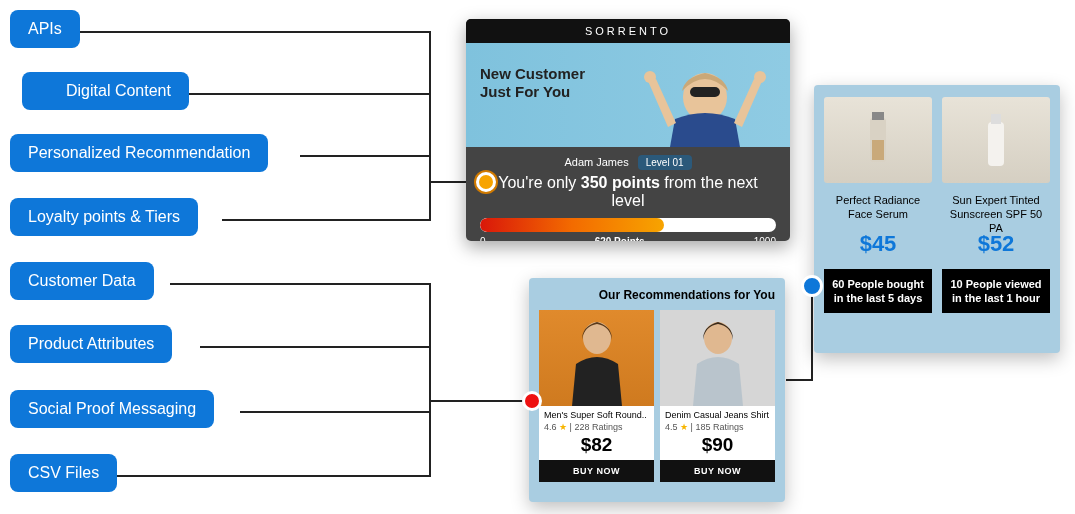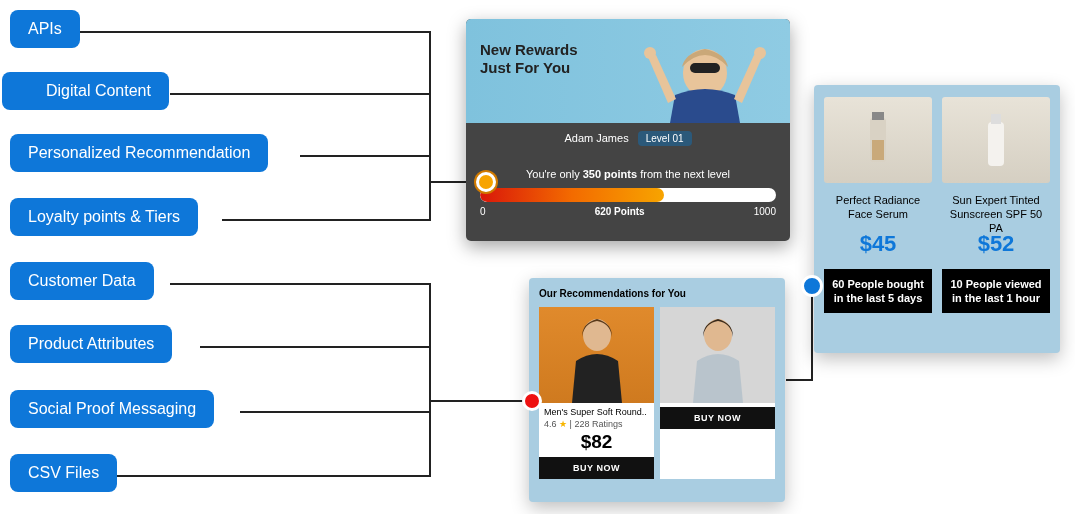--- a/index.html
+++ b/index.html
@@ -10,21 +10,21 @@
   .rewards-hero{height:104px;background:linear-gradient(90deg,#7fc2dd,#8fcbe3);position:relative;padding:22px 14px;color:#222}
   .rewards-hero .title{font-weight:800;font-size:15px;line-height:18px}
   .rewards-hero .man{position:absolute;right:10px;top:6px;width:150px;height:98px}
   .rewards-body{padding:8px 14px;color:#fff;text-align:center;font-size:11px}
   .level-badge{display:inline-block;background:#2b597a;color:#fff;font-size:10px;padding:2px 8px;border-radius:4px;margin-left:6px}
   .progress-wrap{margin-top:8px;height:14px;background:#fff;border-radius:8px;position:relative;overflow:hidden}
   .progress-fill{height:100%;width:62%;background:linear-gradient(90deg,#d9170a,#f36b00,#f7a400);border-radius:8px}
   .progress-labels{display:flex;justify-content:space-between;font-size:10px;margin-top:4px;color:#fff}
   .orange-dot{position:absolute;left:476px;top:172px;width:20px;height:20px;background:#f7a400;border:3px solid #fff;border-radius:50%;box-shadow:0 0 0 2px #d07a00}
   .recs-card{position:absolute;left:529px;top:278px;width:256px;height:224px;background:#a9cde1;border-radius:4px;padding:10px 10px 8px;box-shadow:0 6px 18px rgba(0,0,0,.25)}
-  .recs-title{text-align:left;font-size:10px;font-weight:700;margin-bottom:8px}
+  .recs-title{text-align:right;font-size:12px;font-weight:700;margin-bottom:8px}
   .recs-grid{display:flex;gap:6px}
   .prod{flex:1;background:#fff;display:flex;flex-direction:column}
   .prod-img{height:96px}
   .prod-img.orange{background:linear-gradient(#e08a2c,#cf7a1f);display:flex;align-items:flex-end;justify-content:center}
   .prod-img.grey{background:#d6d6d6;display:flex;align-items:flex-end;justify-content:center}
   .prod-info{padding:4px 5px 0;font-size:9px;text-align:left}
   .prod-name{font-size:9px;white-space:nowrap;overflow:hidden;text-overflow:ellipsis}
   .prod-rating{font-size:9px;color:#555;margin-top:2px}
   .prod-price{font-size:19px;font-weight:800;text-align:center;margin-top:2px}
   .buy{background:#111;color:#fff;font-size:9px;text-align:center;padding:6px 0;margin-top:4px;font-weight:700;letter-spacing:.5px}
@@ -52,52 +52,53 @@
     <path d="M170 284 H430 V401 H532"></path>
     <path d="M200 347 H430"></path>
     <path d="M240 412 H430"></path>
     <path d="M110 476 H430 V401"></path>
     <path d="M786 380 H812 V286"></path>
   </g>
 </svg>
 
 <div id="pills">
     <div class="pill" style="left: 10px; top: 10px;">APIs</div>
-    <div class="pill" style="left: 2px; top: 72px; padding-left: 44px;">Digital Content</div>
+    <div class="pill" style="left: 22px; top: 72px; padding-left: 44px;">Digital Content</div>
     <div class="pill" style="left: 10px; top: 134px;">Personalized Recommendation</div>
     <div class="pill" style="left: 10px; top: 198px;">Loyalty points &amp; Tiers</div>
     <div class="pill" style="left: 10px; top: 262px;">Customer Data</div>
     <div class="pill" style="left: 10px; top: 325px;">Product Attributes</div>
     <div class="pill" style="left: 10px; top: 390px;">Social Proof Messaging</div>
     <div class="pill" style="left: 10px; top: 454px;">CSV Files</div>
   </div>
 
 <div class="rewards-card">
+  <div class="rewards-top">SORRENTO</div>
   <div class="rewards-hero">
     <div class="title">
-      <span>New Rewards</span><br>
+      <span>New Customer</span><br>
       <span>Just For You</span>
     </div>
     <svg class="man" viewBox="0 0 150 98">
       <ellipse cx="75" cy="48" rx="22" ry="24" fill="#e8c49a"></ellipse>
       <path d="M52 42 Q75 18 98 42 Q95 28 75 24 Q55 28 52 42" fill="#caa878"></path>
       <rect x="60" y="38" width="30" height="10" rx="5" fill="#222"></rect>
       <path d="M45 70 Q75 58 105 70 L110 98 L40 98 Z" fill="#2a4b8d"></path>
       <path d="M38 78 L18 32 L26 30 L46 74 Z" fill="#e8c49a"></path>
       <path d="M112 78 L132 32 L124 30 L104 74 Z" fill="#e8c49a"></path>
       <circle cx="20" cy="28" r="6" fill="#e8c49a"></circle>
       <circle cx="130" cy="28" r="6" fill="#e8c49a"></circle>
     </svg>
   </div>
   <div class="rewards-body">
     <div>
       <span>Adam James</span>
       <span class="level-badge">Level 01</span>
     </div>
-    <div style="margin-top:22px;font-size:11px">
+    <div style="margin-top:4px;font-size:16px">
       <span>You're only </span><b>350 points</b><span> from the next level</span>
     </div>
     <div class="progress-wrap">
         <div class="progress-fill"></div>
       </div>
     <div class="progress-labels">
       <span>0</span>
       <b>620 Points</b>
       <span>1000</span>
     </div>
@@ -124,20 +125,25 @@
         <div class="buy">BUY NOW</div>
       </div>
       <div class="prod">
         <div class="prod-img grey">
           <svg width="70" height="90" viewBox="0 0 70 90">
             <ellipse cx="35" cy="22" rx="14" ry="16" fill="#e0b890"></ellipse>
             <path d="M35 6 Q20 10 20 24 Q22 10 35 8 Q48 10 50 24 Q50 10 35 6" fill="#3a2a1a"></path>
             <path d="M14 48 Q35 34 56 48 L60 90 L10 90 Z" fill="#b9c4cc"></path>
           </svg>
         </div>
+        <div class="prod-info">
+          <div class="prod-name">Denim Casual Jeans Shirt</div>
+          <div class="prod-rating">4.5 <span class="star">★</span> | 185 Ratings</div>
+          <div class="prod-price">$90</div>
+        </div>
         <div class="buy">BUY NOW</div>
       </div>
     </div>
 </div>
 <div class="red-dot"></div>
 
 <div class="skin-card">
   <div class="skin-grid" id="skin-grid">
       <div class="skin-col">
         <div class="skin-img">

